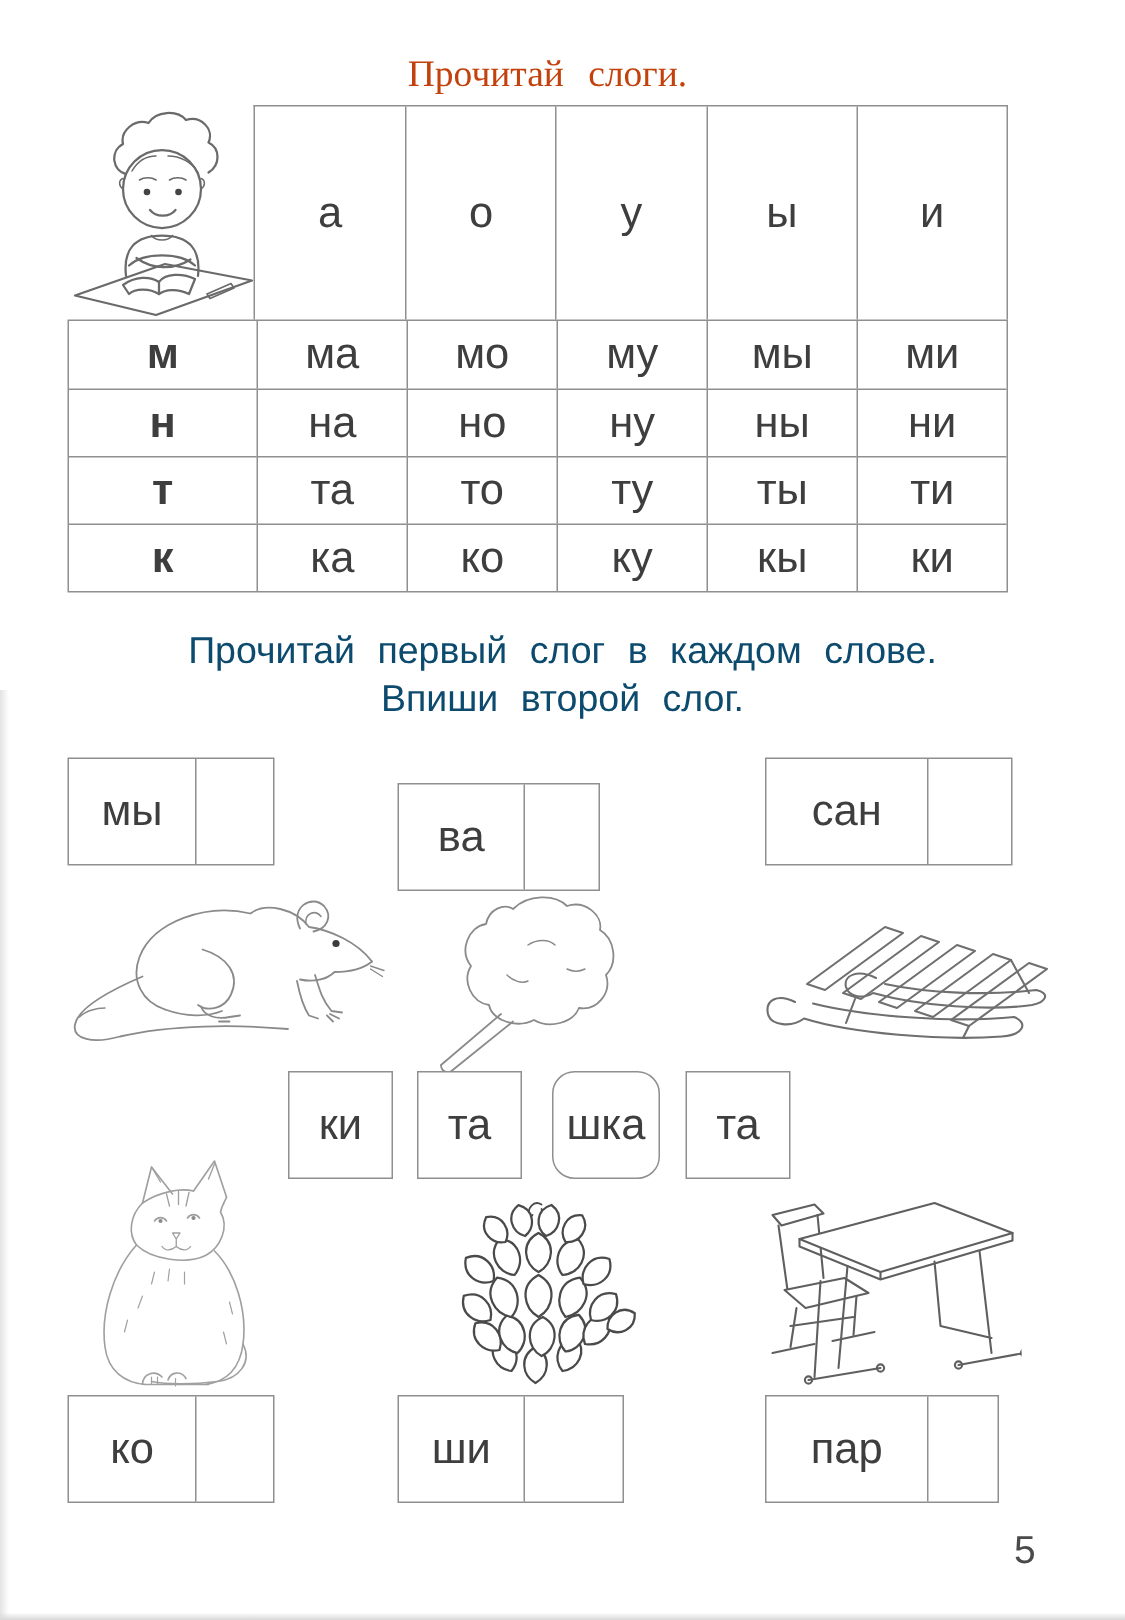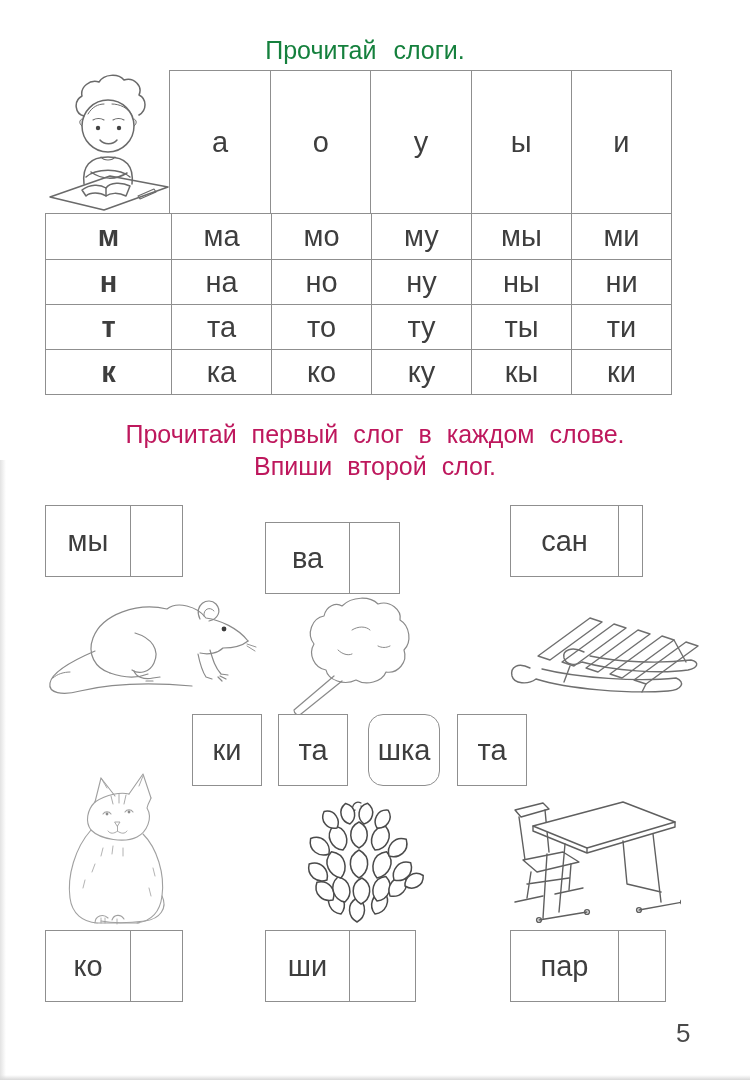--- a/index.html
+++ b/index.html
@@ -9,25 +9,25 @@
     background:#ffffff; overflow:hidden;
     font-family:"Liberation Sans", sans-serif; color:var(--tc);
   }
   .edge-bottom{position:absolute;left:0;bottom:0;width:100%;height:5px;
     background:linear-gradient(to top,#d8d8d8,transparent);}
   .edge-left{position:absolute;left:0;top:460px;width:6px;height:620px;
     background:linear-gradient(to right,#e3e3e3,transparent);}
 
   .title{
     position:absolute; left:0; top:36px; width:730px; text-align:center;
-    font-size:25px; word-spacing:10px; color:#15803d;
+    font-size:25px; word-spacing:10px; color:#c2410c;font-family:Liberation Serif, serif;
   }
   .instr{
     position:absolute; left:0; width:750px; text-align:center;
-    font-size:25px; word-spacing:8px; color:#be185d;
+    font-size:25px; word-spacing:8px; color:#0c4a6e;
   }
   .instr.l1{top:420px;} .instr.l2{top:452px;}
 
   .thead{
     position:absolute; left:169px; top:70px; width:503px; height:143px;
     display:grid; grid-template-columns:repeat(5,1fr);
     border:1.5px solid var(--bc); border-bottom:none; box-sizing:border-box;
   }
   .thead>div{display:flex;align-items:center;justify-content:center;
     font-size:29px; border-left:1.5px solid var(--bc); box-sizing:border-box;}
@@ -136,21 +136,21 @@
   <div class="instr l2">Впиши  второй  слог.</div>
 
   <div class="wordbox" style="left:45px;top:505px;width:138px;">
     <div class="syl" style="width:85px;">мы</div>
     <div class="blank"></div>
   </div>
   <div class="wordbox" style="left:265px;top:522px;width:135px;">
     <div class="syl" style="width:84px;">ва</div>
     <div class="blank"></div>
   </div>
-  <div class="wordbox" style="left:510px;top:505px;width:133px;">
+  <div class="wordbox" style="left:510px;top:505px;width:165px;">
     <div class="syl" style="width:108px;">сан</div>
     <div class="blank"></div>
   </div>
 
   <svg class="pic" style="left:40px;top:586px;" width="225" height="112" viewBox="0 0 225 112">
     <g fill="none" stroke="#8a8a8a" stroke-width="1.2" stroke-linecap="round" stroke-linejoin="round">
       <path d="M208 55 C198 42 180 34 166 32 C157 20 137 15 127 23 C98 16 62 28 53 52 C47 68 55 82 70 87"></path>
       <path d="M208 55 C202 60 192 62 183 62 C178 67 169 69 160 67"></path>
       <path d="M160 33 C153 19 168 10 176 18 C182 25 178 33 169 35"></path>
       <path d="M164 30 C163 23 170 20 174 25" stroke-width="1"></path>

